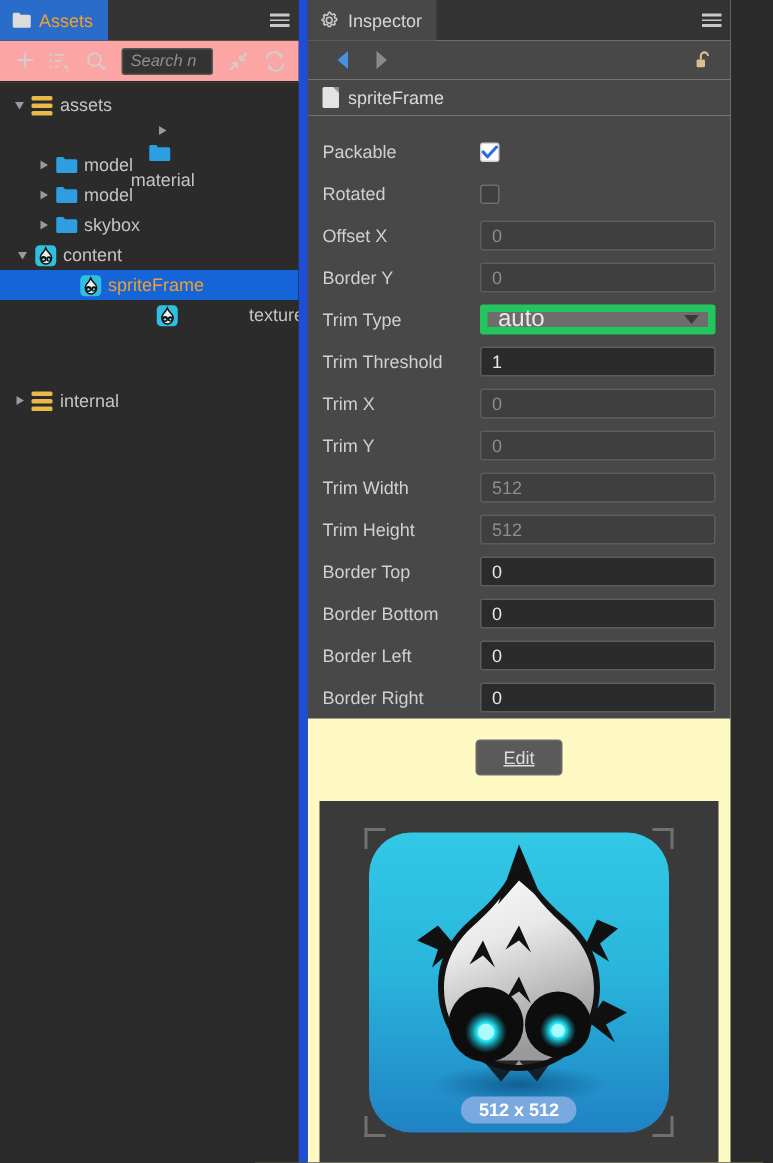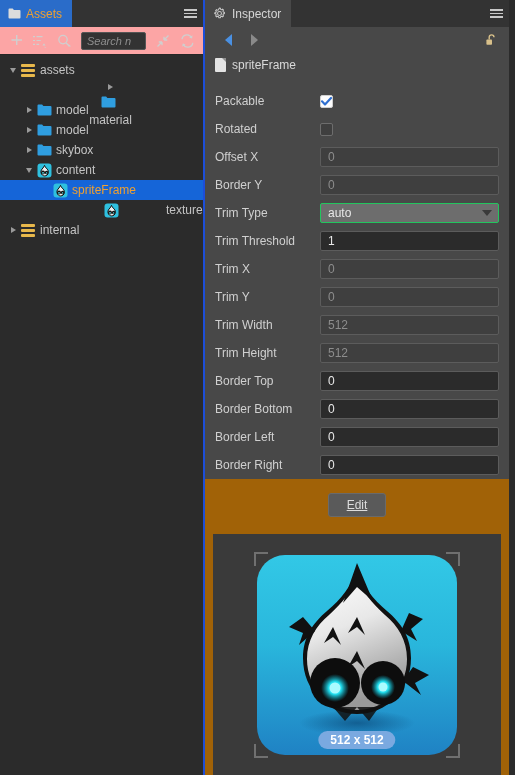--- a/index.html
+++ b/index.html
@@ -9,21 +9,21 @@
     font-family: "Liberation Sans", sans-serif;
     overflow: hidden;
   }
   .app { display: flex; width: 515px; height: 775px; }
 
   
   .left-panel {
     width: 205px; height: 775px;
     background: #2b2b2b;
     display: flex; flex-direction: column;
-    border-right: 2px solid #1d4ed8;
+    border-right: 6px solid #1d4ed8;
     position: relative;
   }
   .tabbar {
     height: 27px; background: #333333;
     display: flex; align-items: stretch;
     position: relative;
   }
   .tab {
     display: flex; align-items: center; gap: 5px;
     padding: 0 10px 0 8px;
@@ -108,22 +108,22 @@
 
   
   .db-ico { width: 14px; height: 13px; position: relative; }
   .db-ico i { position: absolute; left: 0; width: 14px; height: 3px; background: #e8b84b; border-radius: 1px; }
   .db-ico i:nth-child(1){ top: 0; }
   .db-ico i:nth-child(2){ top: 5px; }
   .db-ico i:nth-child(3){ top: 10px; }
 
   
   .right-panel {
-    width: 304px; height: 775px;
-    background: #a16207;
+    width: 282px; height: 775px;
+    background: #fef9c3;
     display: flex; flex-direction: column;
   }
   .insp-tabbar { height: 27px; background: #333333; display: flex; align-items: stretch; }
   .insp-tab {
     display: flex; align-items: center; gap: 6px;
     padding: 0 10px 0 8px; height: 27px;
     background: #484848; color: #d6d6d6; font-size: 12px;
   }
   .navbar {
     height: 26px; background: #484848;
@@ -164,23 +164,23 @@
     height: 20px; width: 100%;
     border: 1px solid #5c5c5c; border-radius: 2px;
     display: flex; align-items: center;
     padding: 0 7px; font-size: 12px;
   }
   .inp.disabled { background: #3f3f3f; color: #8d8d8d; }
   .inp.active { background: #2b2b2b; color: #e8e8e8; }
 
   .select {
     height: 20px; width: 100%;
-    background: #6d6d6d; border: 1px solid #22c55e; border-radius: 2px;
+    background: #6d6d6d; border: 5px solid #22c55e; border-radius: 2px;
     display: flex; align-items: center; justify-content: space-between;
-    padding: 0 6px 0 7px; font-size: 12px; color: #e8e8e8;
+    padding: 0 6px 0 7px; font-size: 16px; color: #e8e8e8;
   }
   .caret-down {
     width:0;height:0;border-left:5px solid transparent;border-right:5px solid transparent;
     border-top:6px solid #3a3a3a;
   }
 
   .cbox {
     width: 13px; height: 13px; border-radius: 2px;
     border: 1px solid #6d6d6d; background: #3f3f3f;
     display: flex; align-items: center; justify-content: center;
@@ -341,21 +341,21 @@
           <span class="arrow">
             <span class="tri-r"></span>
           </span>
           <span class="node-icon">
             <svg width="15" height="12" viewBox="0 0 15 12">
               <path d="M0.5 1.6a1 1 0 0 1 1-1h3.6l1.3 1.5H13.5a1 1 0 0 1 1 1V10.4a1 1 0 0 1-1 1h-12a1 1 0 0 1-1-1z" fill="#2f9ee0"></path>
             </svg>
           </span>
           <span class="tree-label">skybox</span>
         </div>
-        <div class="tree-row" style="padding-left: 22px;">
+        <div class="tree-row" style="padding-left: 8px;">
           <span class="arrow">
             <span class="tri-d"></span>
           </span>
           <span class="node-icon">
             <svg width="15" height="15" viewBox="0 0 15 15">
               <rect x="0.5" y="0.5" width="14" height="14" rx="3" fill="#2fc0df"></rect>
               <path d="M7.5 2.4c-.8 2.2-2.3 3.2-3.1 4.6-.9 1.5-.5 4 1.1 5.2 1.4 1 3.2 1 4.6-.2 1.5-1.3 1.6-3.6.7-5.1-.9-1.4-2.5-2.3-3.3-4.5z" fill="#efefef" stroke="#111" stroke-width="1"></path>
               <circle cx="6" cy="9.6" r="2" fill="#101010"></circle>
               <circle cx="9.6" cy="9.6" r="1.8" fill="#101010"></circle>
               <circle cx="6" cy="9.9" r=".8" fill="#5ff2ff"></circle>
@@ -385,21 +385,21 @@
               <rect x="0.5" y="0.5" width="14" height="14" rx="3" fill="#2fc0df"></rect>
               <path d="M7.5 2.4c-.8 2.2-2.3 3.2-3.1 4.6-.9 1.5-.5 4 1.1 5.2 1.4 1 3.2 1 4.6-.2 1.5-1.3 1.6-3.6.7-5.1-.9-1.4-2.5-2.3-3.3-4.5z" fill="#efefef" stroke="#111" stroke-width="1"></path>
               <circle cx="6" cy="9.6" r="2" fill="#101010"></circle>
               <circle cx="9.6" cy="9.6" r="1.8" fill="#101010"></circle>
               <circle cx="6" cy="9.9" r=".8" fill="#5ff2ff"></circle>
               <circle cx="9.6" cy="9.9" r=".7" fill="#5ff2ff"></circle>
             </svg>
           </span>
           <span class="tree-label">texture</span>
         </div>
-        <div class="tree-row" style="padding-left: 6px;">
+        <div class="tree-row" style="padding-left: 6px; margin-top: 37px;">
           <span class="arrow">
             <span class="tri-r"></span>
           </span>
           <span class="node-icon">
             <span class="db-ico">
               <i></i>
               <i></i>
               <i></i>
             </span>
           </span>

